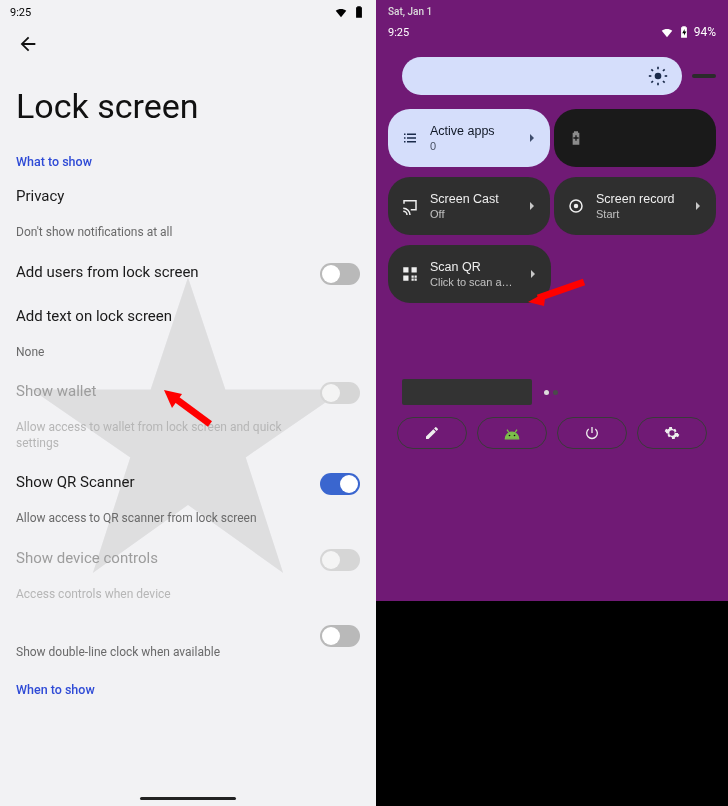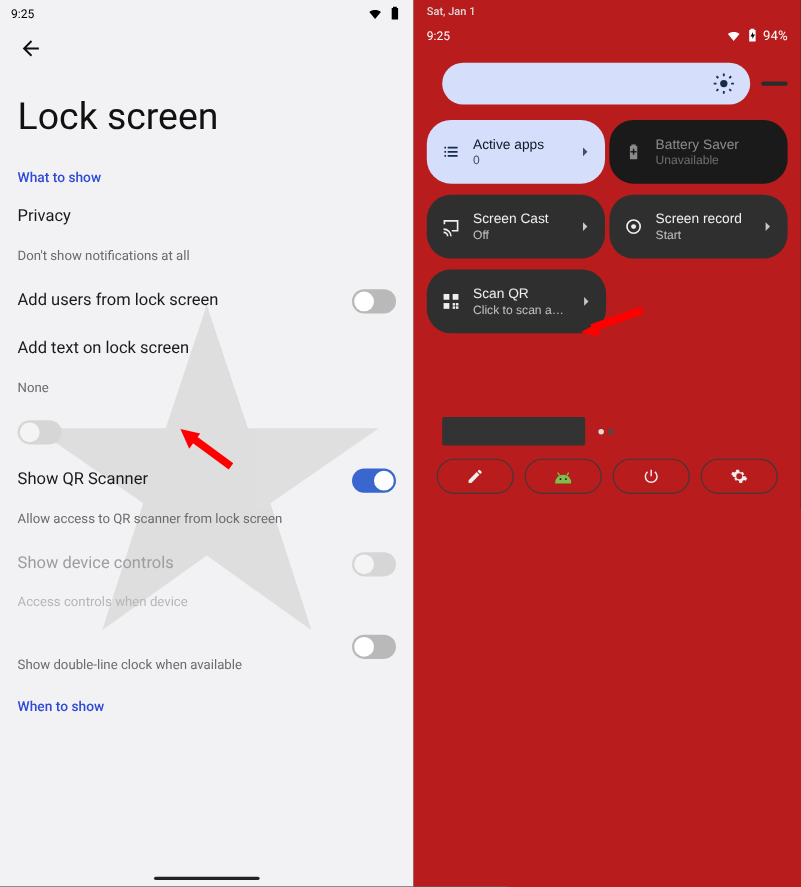--- a/index.html
+++ b/index.html
@@ -1,18 +1,18 @@
 <!DOCTYPE html>
 <html><head>
 <meta charset="utf-8">
 <style>
   * { box-sizing: border-box; margin: 0; padding: 0; }
   body { width: 728px; height: 806px; display: flex; font-family: Roboto, -apple-system, Arial, sans-serif; overflow: hidden; background:#000; }
   .panel-left { width: 376px; height: 806px; background: #f2f2f4; position: relative; overflow: hidden; }
-  .panel-right { width: 352px; height: 806px; background: #b91c1c; color: #fff; position: relative; overflow: hidden; }
+  .panel-right { width: 352px; height: 601px; background: #701a75; color: #fff; position: relative; overflow: hidden; }
 
   
   .watermark {
     position:absolute; left:50%; top:50%; transform:translate(-50%,-42%);
     width:340px; height:340px; opacity:.08; fill:#000; pointer-events:none;
   }
 
   
   .status-left { display:flex; align-items:center; height:24px; padding: 2px 10px; font-size:11px; color:#000; }
   .status-left .time { flex:1; }
@@ -149,20 +149,24 @@
         <span class="knob"></span>
       </button>
   </div>
 
   <div class="setting">
     <div class="title">Add text on lock screen</div>
     <div class="sub">None</div>
   </div>
 
   <div class="setting disabled toggle-row">
+    <div class="txt">
+      <div class="title">Show wallet</div>
+      <div class="sub">Allow access to wallet from lock screen and quick settings</div>
+    </div>
     <button class="switch disabled">
         <span class="knob"></span>
       </button>
   </div>
 
   <div class="setting toggle-row">
     <div class="txt">
       <div class="title">Show QR Scanner</div>
       <div class="sub">Allow access to QR scanner from lock screen</div>
     </div>
@@ -252,24 +256,20 @@
         <svg class="tchev" viewBox="0 0 24 24">
             <path fill="#1a2a4a" d="M9 6l6 6-6 6z"></path>
           </svg>
       </button>
       <button class="tile dim">
         <span class="ticon">
           <svg width="16" height="16" viewBox="0 0 24 24">
               <path fill="#8b8b8b" d="M7 4h2V2h6v2h2v18H7V4zM11 8v3H8v2h3v3h2v-3h3v-2h-3V8z"></path>
             </svg>
         </span>
-        <span class="ttxt">
-          <div class="ttitle">Battery Saver</div>
-          <div class="tsub">Unavailable</div>
-        </span>
       </button>
     </div>
 
     <div class="tile-row">
       <button class="tile dark">
         <span class="ticon">
           <svg width="18" height="18" viewBox="0 0 24 24">
               <path fill="#efefef" d="M3 4h18v14h-8v-2h6V6H5v3H3zM3 18a6 6 0 0 1 6 6H7a4 4 0 0 0-4-4zM3 14a10 10 0 0 1 10 10h-2a8 8 0 0 0-8-8z"></path>
             </svg>
         </span>

